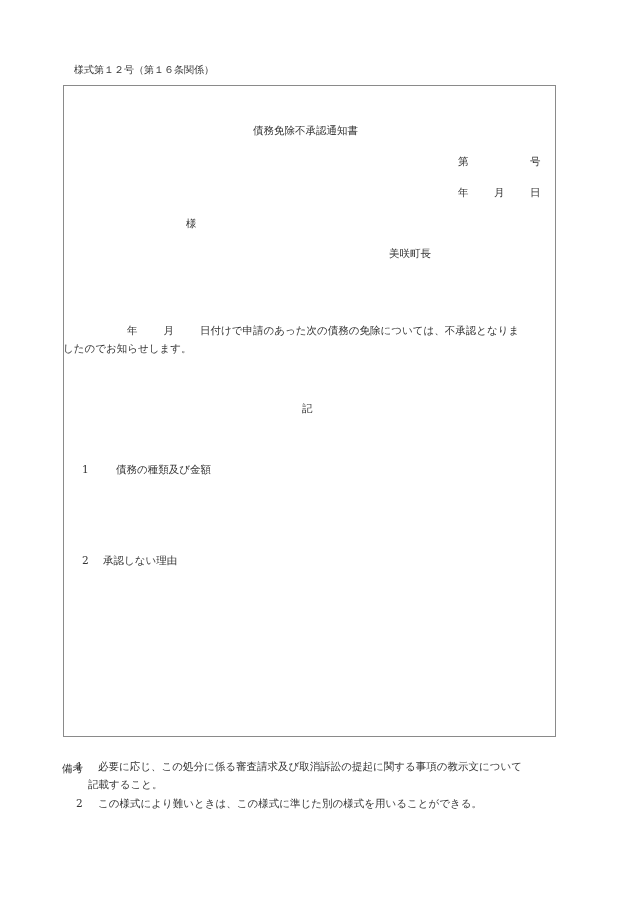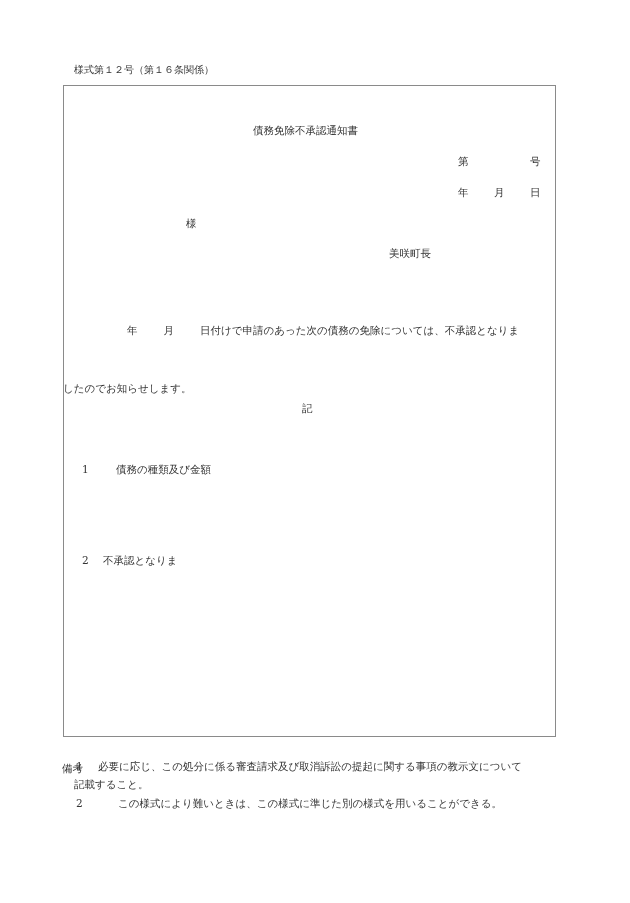--- a/index.html
+++ b/index.html
@@ -32,32 +32,32 @@
     .title { left: 253px; top: 124px; }
     .num-dai { left: 458px; top: 155px; }
     .num-go { left: 530px; top: 155px; }
     .date-nen { left: 458px; top: 186px; }
     .date-tsuki { left: 494px; top: 186px; }
     .date-hi { left: 530px; top: 186px; }
     .sama { left: 186px; top: 217px; }
     .mayor { left: 389px; top: 247px; }
     .body-line1 { left: 127px; top: 324px; }
     .body-line1 .gap { display: inline-block; }
-    .body-line2 { left: 63px; top: 342px; margin-top: 40px; }
+    .body-line2 { left: 63px; top: 342px; }
     .ki { left: 302px; top: 402px; }
     .item1-num { left: 82px; top: 463px; }
     .item1-text { left: 116px; top: 463px; }
     .item2-num { left: 82px; top: 554px; }
     .item2-text { left: 103px; top: 554px; }
     .notes-head { left: 62px; top: 762px; }
     .note1-num { left: 76px; top: 760px; }
     .note1-text { left: 98px; top: 760px; }
-    .note1-cont { left: 74px; top: 778px; text-align: right; }
+    .note1-cont { left: 88px; top: 778px; text-align: right; }
     .note2-num { left: 76px; top: 797px; }
-    .note2-text { left: 98px; top: 797px; margin-left: 20px; }
+    .note2-text { left: 98px; top: 797px; }
   </style>
 </head>
 <body>
 
 <div class="abs form-label">様式第１２号（第１６条関係）</div>
 
 <div class="box"></div>
 
 <div class="abs t11 title">債務免除不承認通知書</div>
 
@@ -76,21 +76,21 @@
   <span>年</span><span class="gap" style="width:26px"></span><span>月</span><span class="gap" style="width:26px"></span><span>日付けで申請のあった次の債務の免除については、不承認となりま</span>
 </div>
 <div class="abs t11 body-line2">したのでお知らせします。</div>
 
 <div class="abs t11 ki">記</div>
 
 <div class="abs t11 item1-num">1</div>
 <div class="abs t11 item1-text">債務の種類及び金額</div>
 
 <div class="abs t11 item2-num">2</div>
-<div class="abs t11 item2-text">不承認となりま</div>
+<div class="abs t11 item2-text">承認しない理由</div>
 
 <div class="abs t11 notes-head">備考</div>
 
 <div class="abs t11 note1-num">1</div>
 <div class="abs t11 note1-text">必要に応じ、この処分に係る審査請求及び取消訴訟の提起に関する事項の教示文について</div>
 <div class="abs t11 note1-cont">記載すること。</div>
 
 <div class="abs t11 note2-num">2</div>
 <div class="abs t11 note2-text">この様式により難いときは、この様式に準じた別の様式を用いることができる。</div>
 

